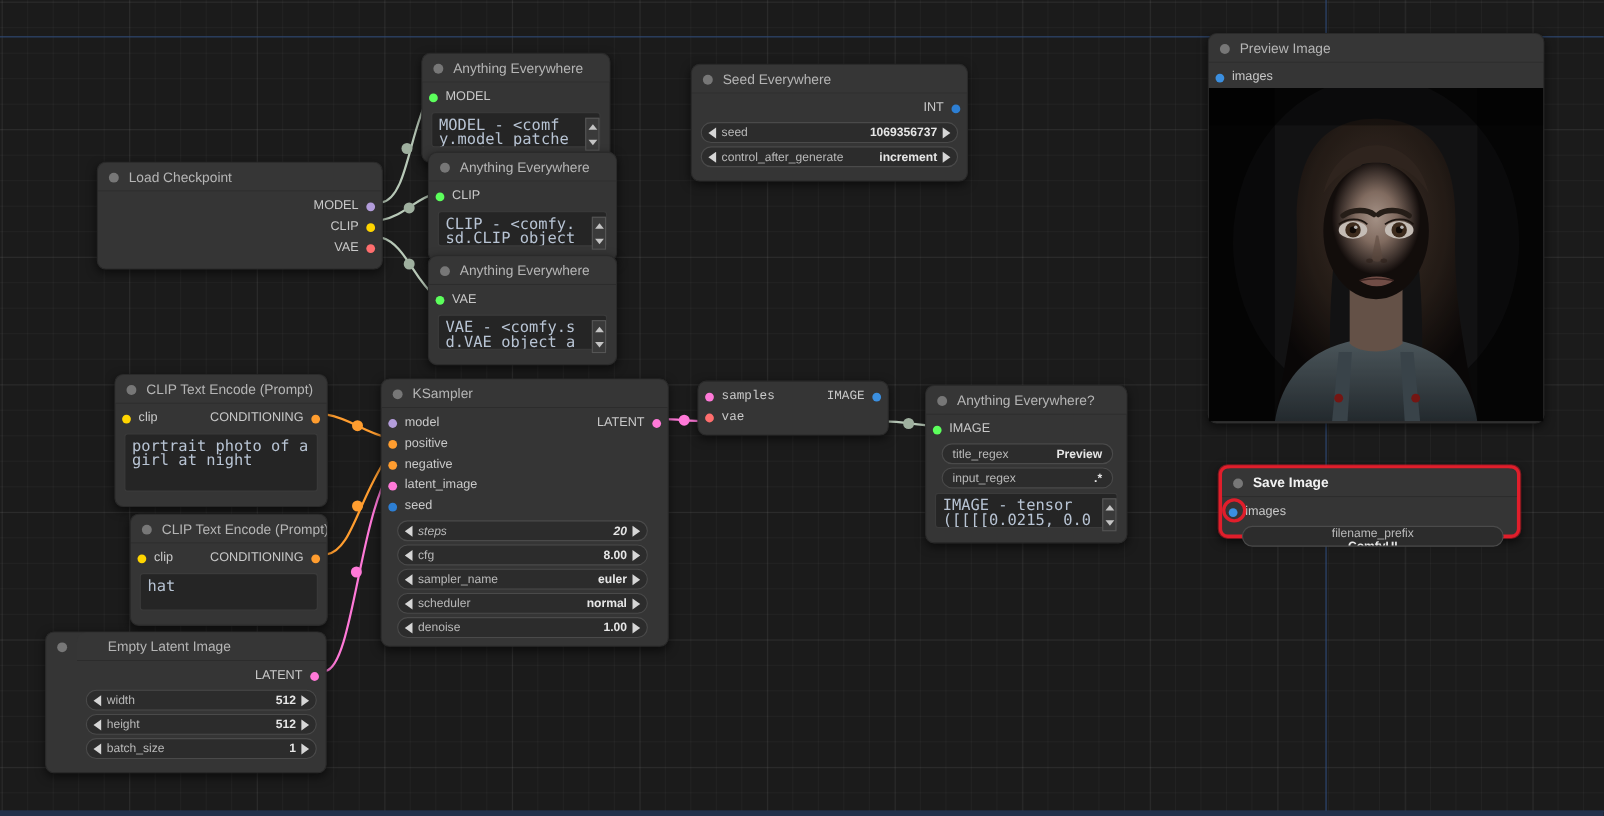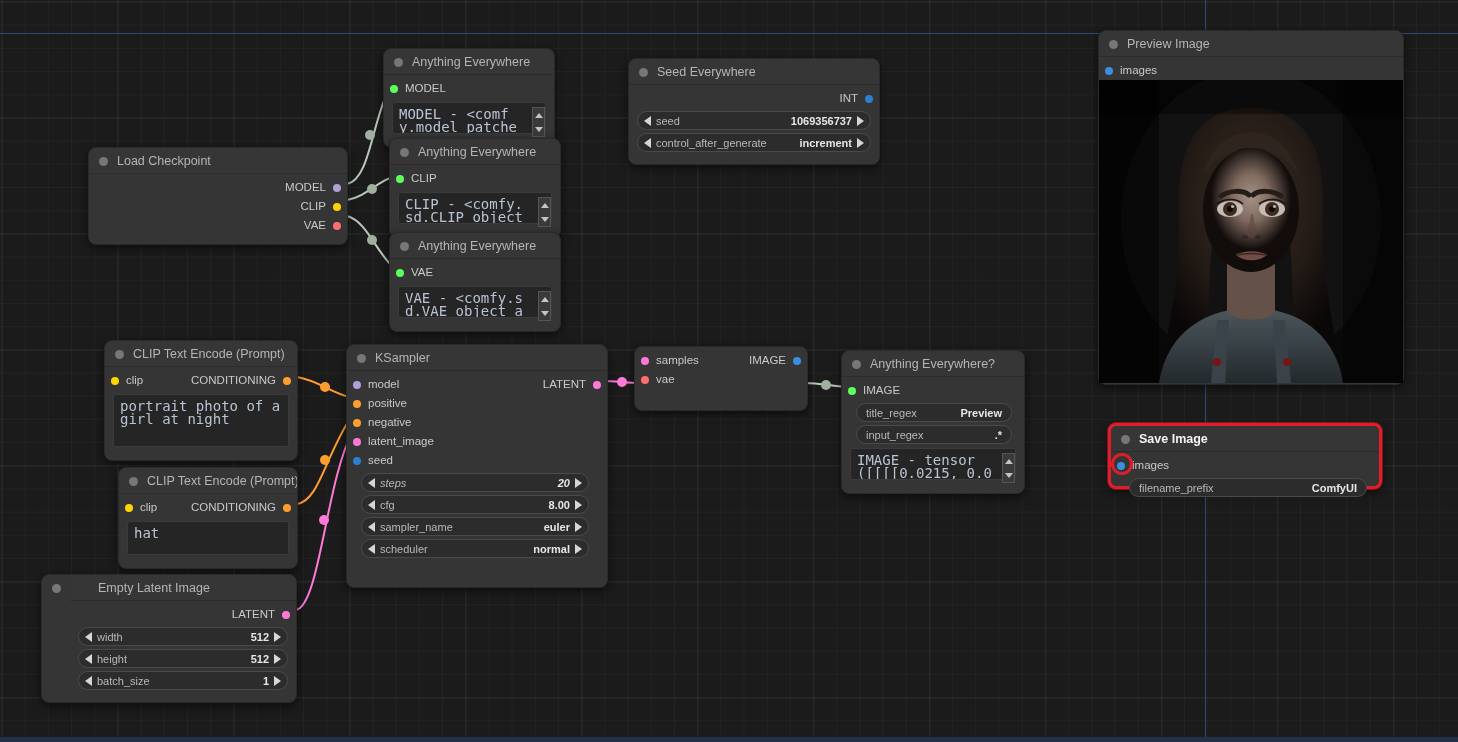--- a/index.html
+++ b/index.html
@@ -394,25 +394,31 @@
         <span class="wlabel">sampler_name</span>
         <span class="wvalue">euler</span>
         <span class="arrow-r"></span>
       </div>
       <div class="widget arrows" style="margin-left:14px; margin-right:18px;">
         <span class="arrow-l"></span>
         <span class="wlabel">scheduler</span>
         <span class="wvalue">normal</span>
         <span class="arrow-r"></span>
       </div>
+      <div class="widget arrows" style="margin-left:14px; margin-right:18px;">
+        <span class="arrow-l"></span>
+        <span class="wlabel">denoise</span>
+        <span class="wvalue">1.00</span>
+        <span class="arrow-r"></span>
+      </div>
     </div>
   </div>
 
   <div class="node" style="left:634px; top:346px; width:174px;">
-    <div class="node-body" style="padding-bottom:21px;">
+    <div class="node-body" style="padding-bottom:6px;font-family:Liberation Mono, monospace;">
       <div class="slot" style="padding:0 21px;">
         <span class="port left" style="background:#ff79d8;"></span>
         <span style="float:left;">samples</span>
         <span style="float:right;">IMAGE</span>
         <span class="port right" style="background:#3b8fe0;"></span>
       </div>
       <div class="slot in">
         <span class="port left" style="background:#ff6e6e;"></span>
         <span>vae</span>
       </div>
@@ -514,21 +520,21 @@
   <div class="node highlight" style="left:1108px; top:423px; width:274px; height:66px;">
     <div class="node-title" style="color:#f2f2f2; font-weight:bold;">
       <span class="node-dot"></span>
       <span>Save Image</span>
     </div>
     <div class="node-body">
       <div class="slot in">
         <span class="port left" style="background:#3b8fe0;"></span>
         <span>images</span>
       </div>
-      <div class="widget" style="margin-left:18px; margin-right:12px;">
+      <div class="widget" style="margin-left:18px; margin-right:12px;flex-direction:column;">
         <span class="wlabel">filename_prefix</span>
         <span class="wvalue">ComfyUI</span>
       </div>
     </div>
   </div>
   <div class="port-ring" style="left:1111px; top:453px;"></div>
 
 </div>
 
 </body></html>

